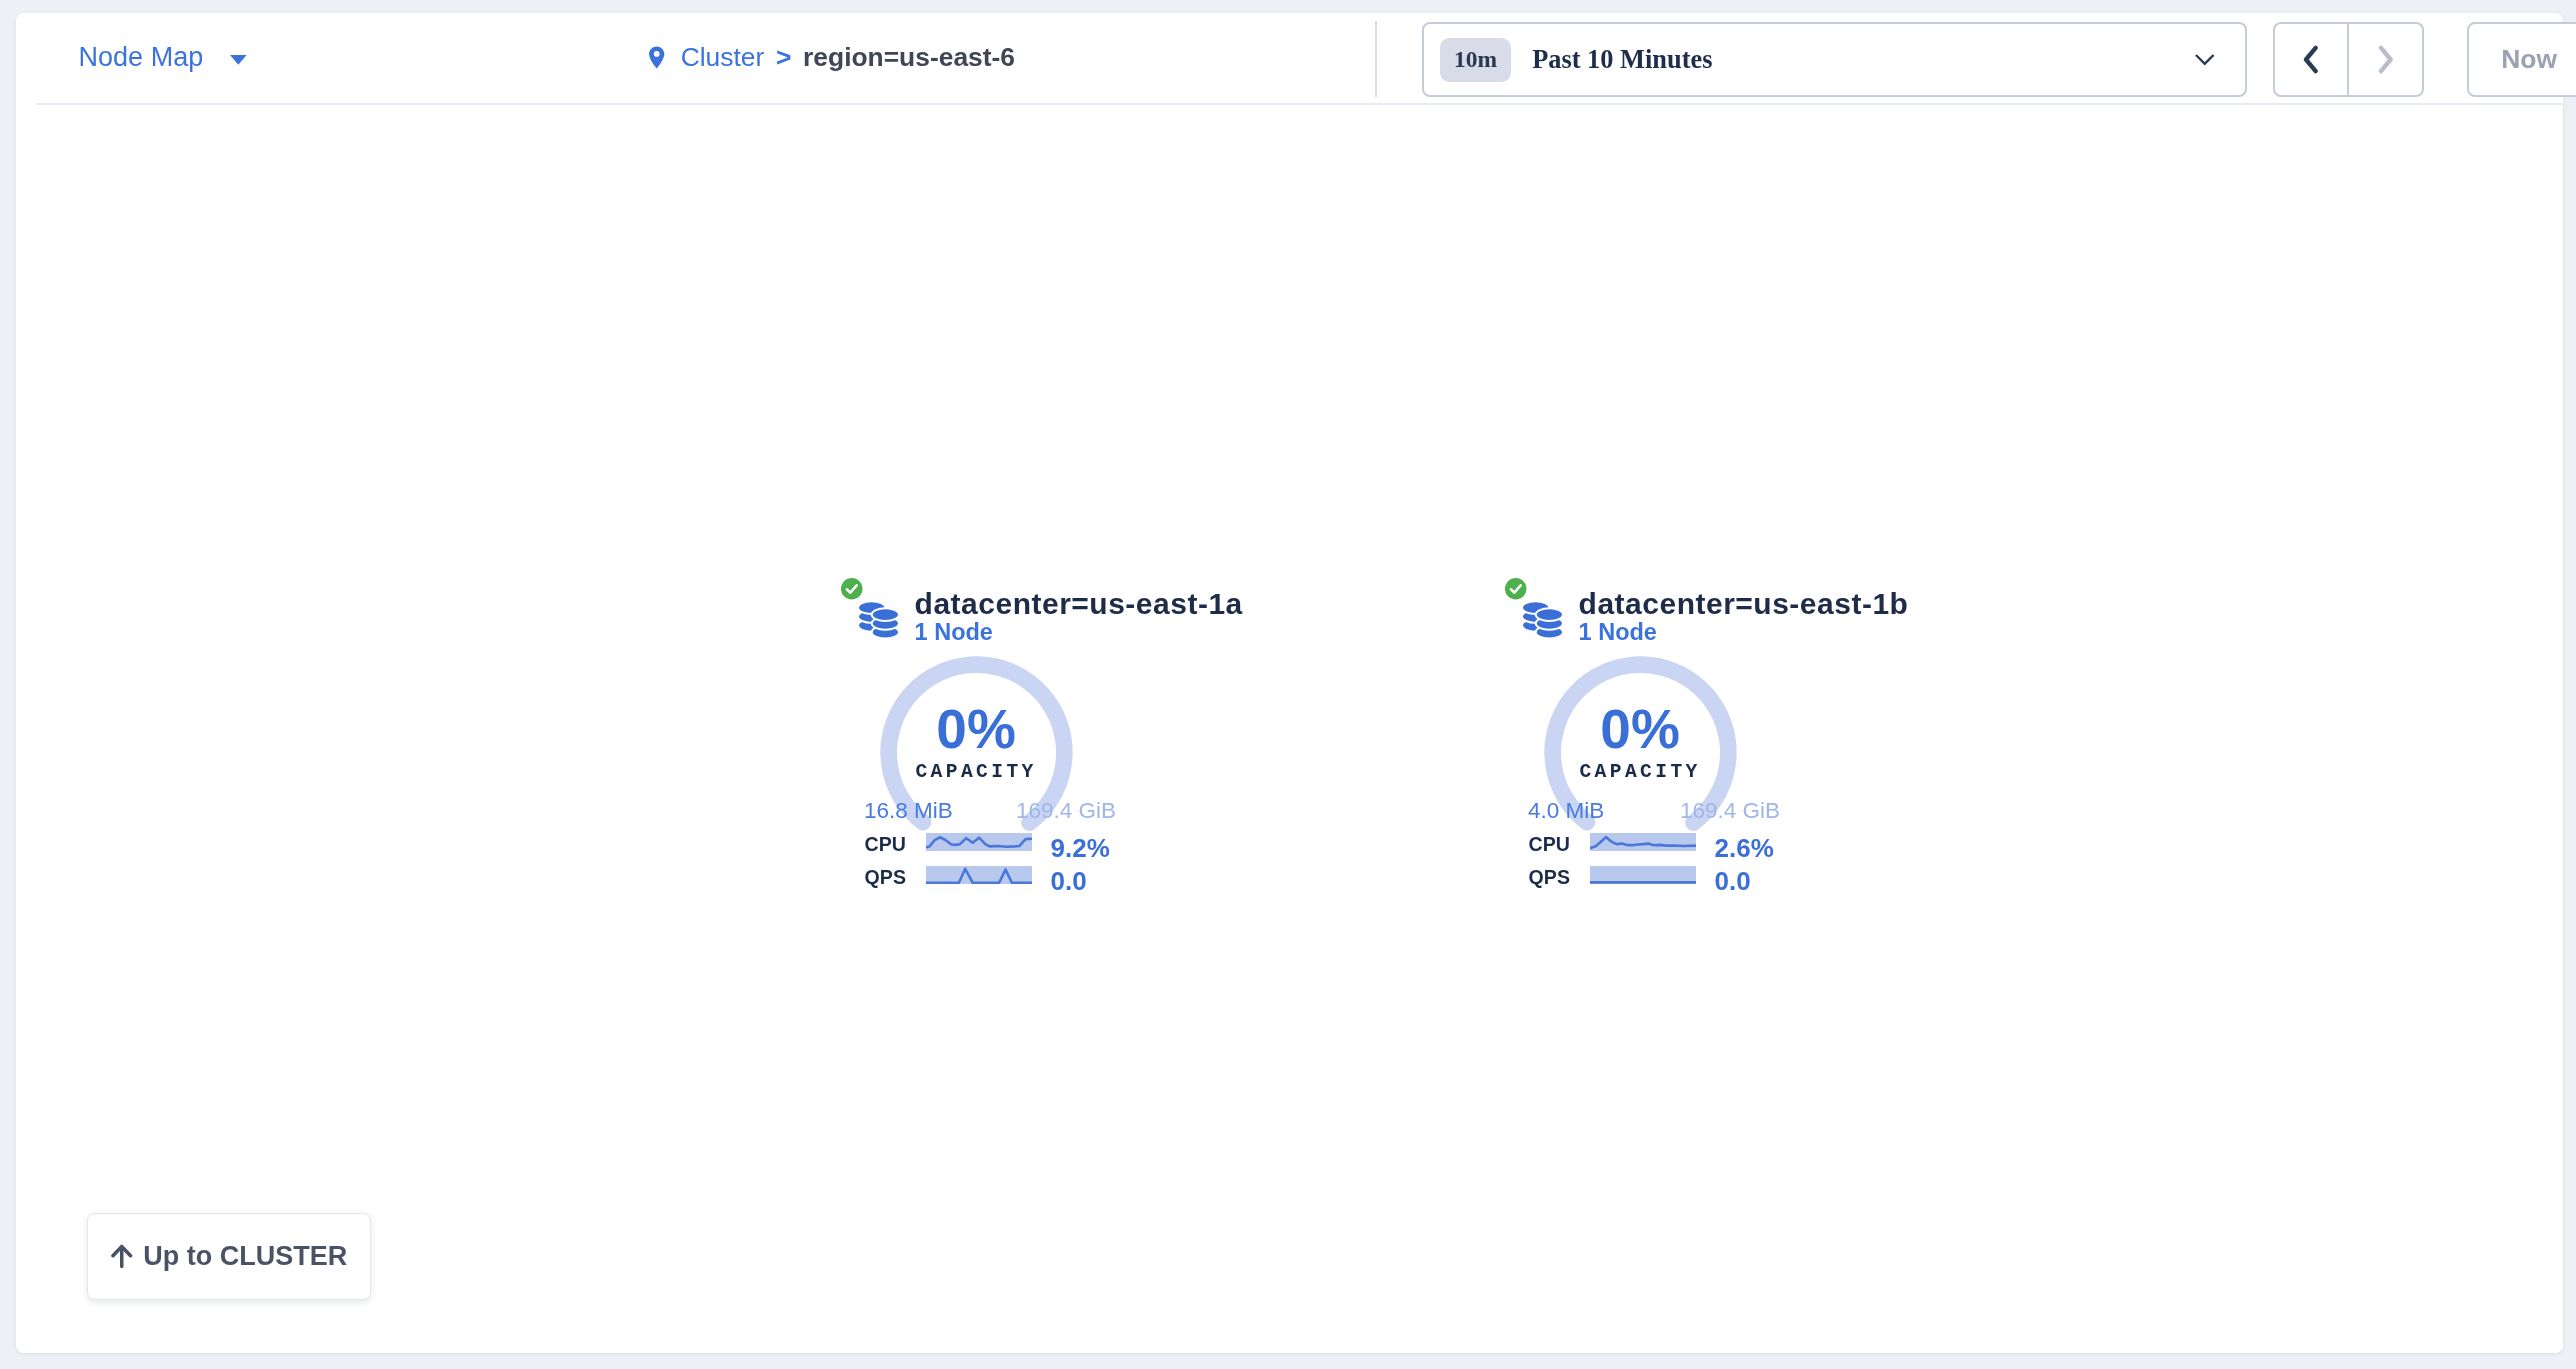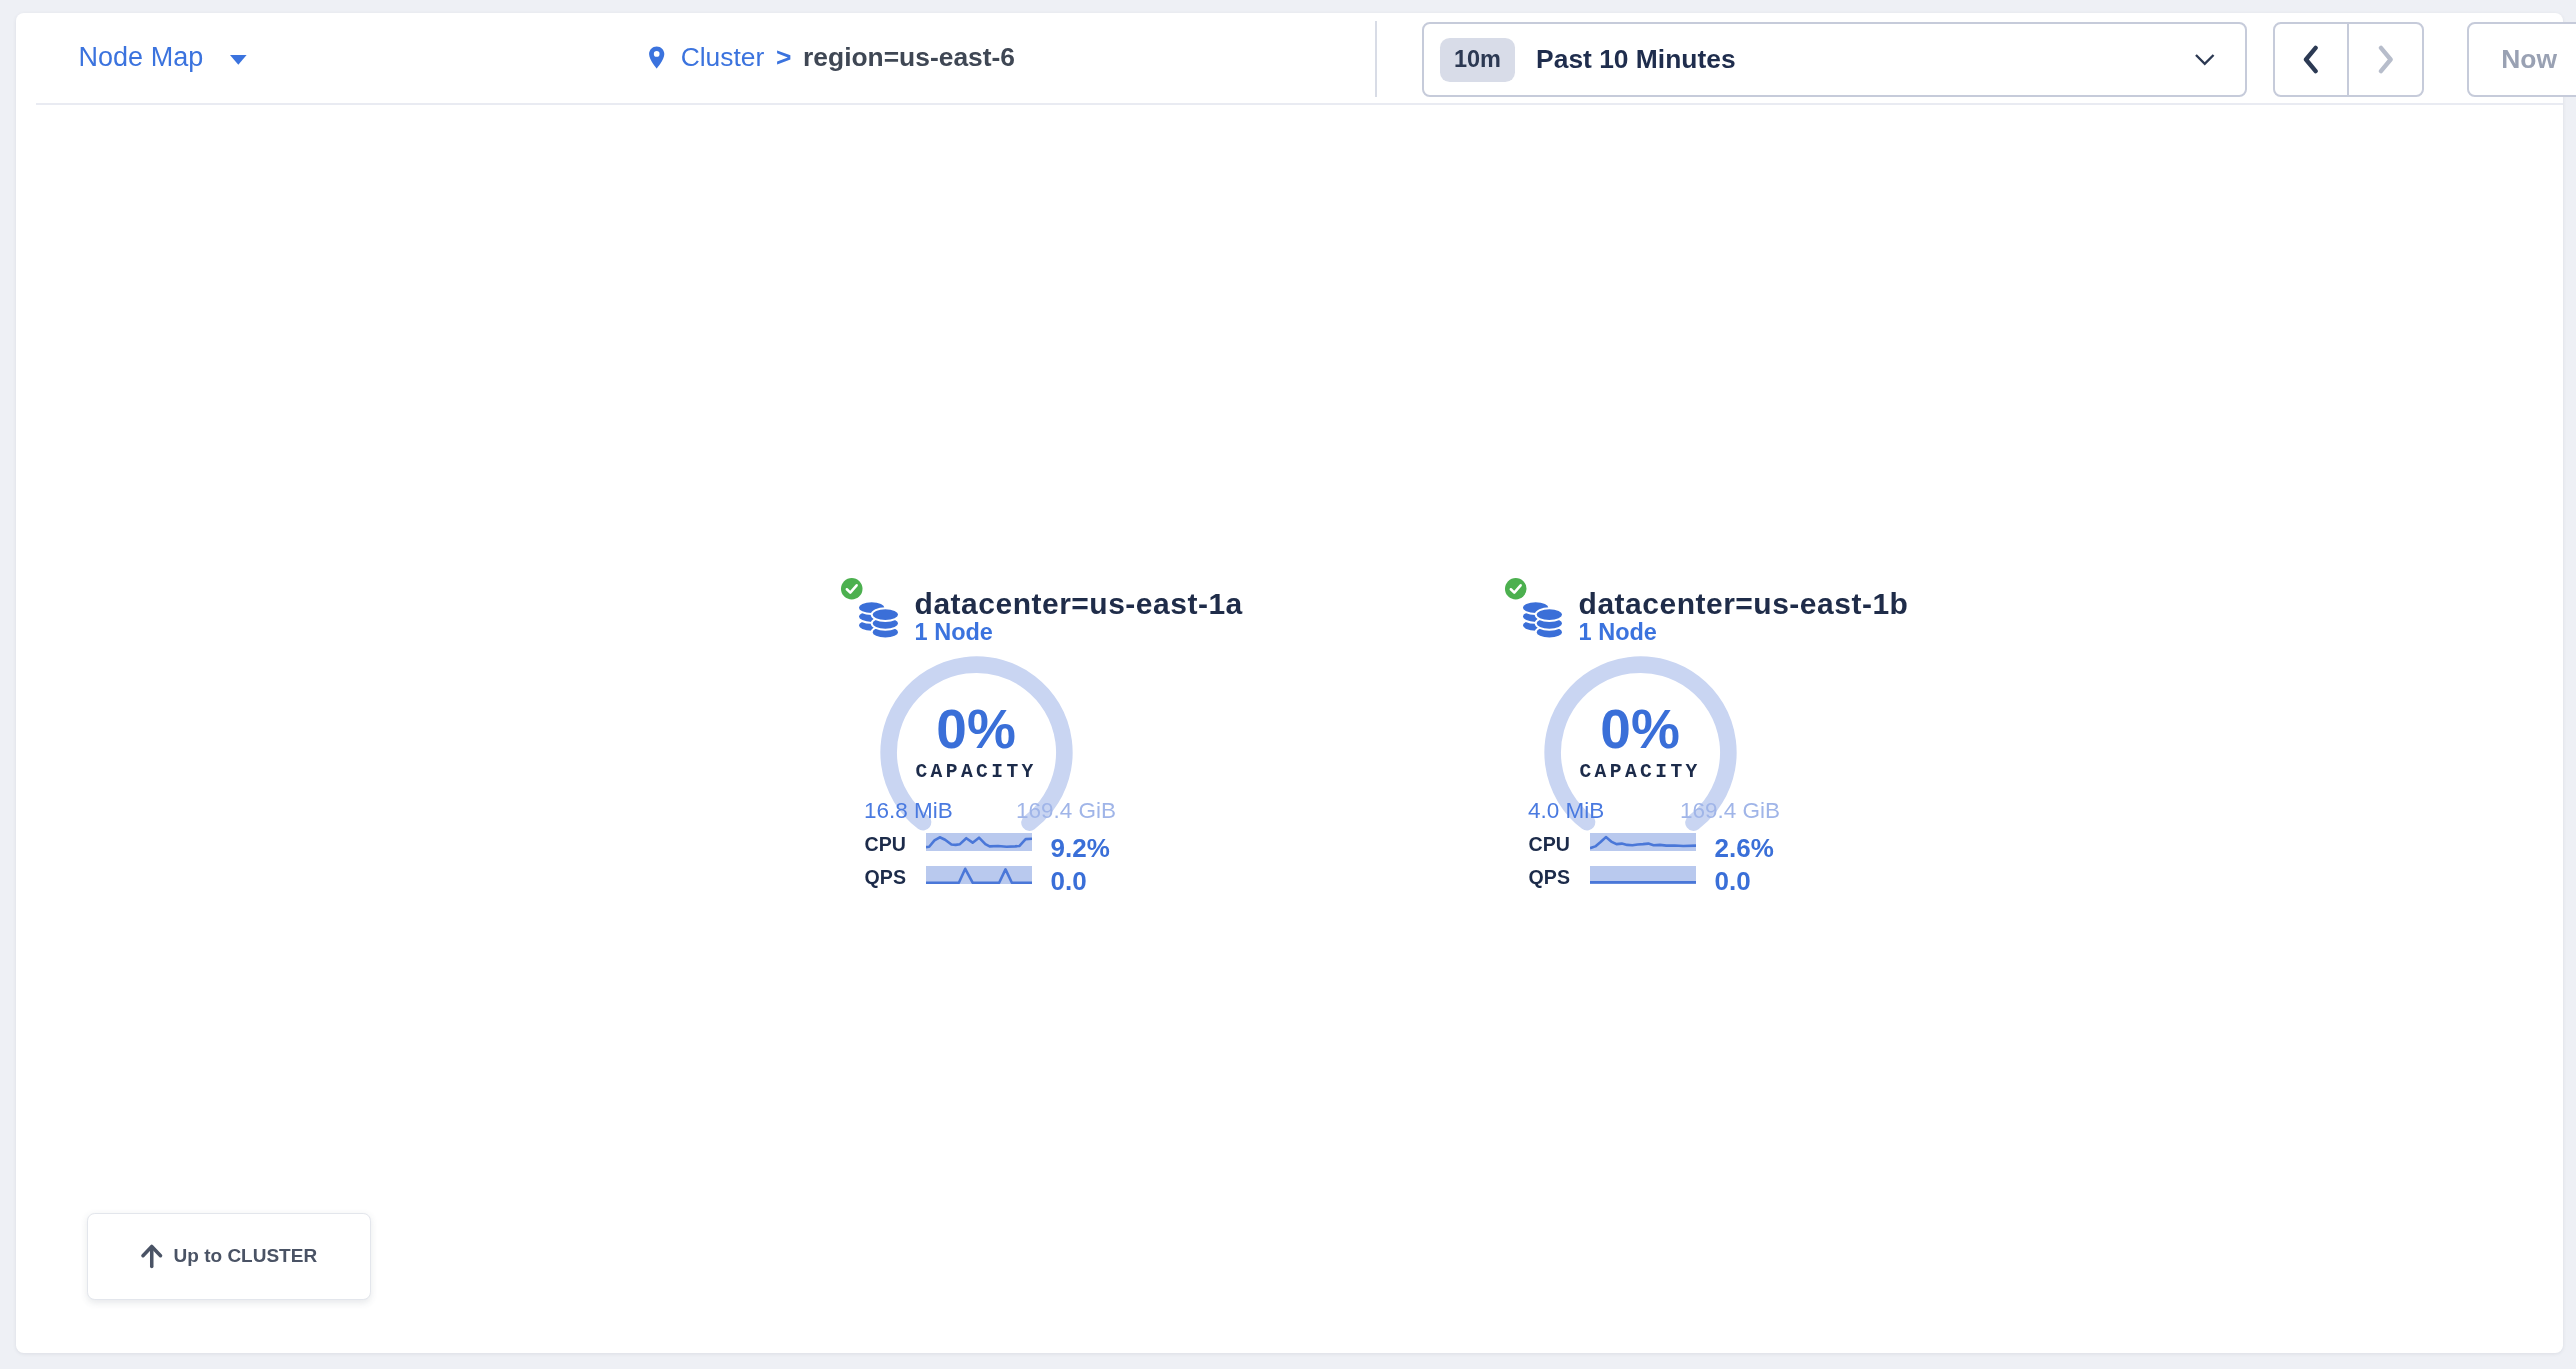--- a/index.html
+++ b/index.html
@@ -33,21 +33,21 @@
   .crumbs .pin { width:25.4px; height:31px; }
   .crumbs .root { font-size:26.4px; color:#3b73de; text-decoration:none; cursor:pointer; }
   .crumbs .sep { font-size:26.4px; color:#3b73de; font-weight:700; }
   .crumbs .cur { font-size:26.4px; color:#3f4754; font-weight:700; }
   .hdr-div {
     position:absolute; left:1339px; top:8.8px; width:2px; height:76px; background:#d8dce6;
   }
   .time-dd {
     position:absolute; left:1386px; top:9.8px; width:825px; height:75px;
     border:2px solid #c6cbda; border-radius:7.8px; background:#fff;
-    display:flex; align-items:center; cursor:pointer;
+    display:flex; align-items:center; cursor:pointer;font-family:Liberation Serif, serif;
   }
   .time-badge {
     margin-left:16.6px; background:#d8dce8; color:#2b3852;
     font-size:23.5px; font-weight:700; border-radius:9.8px;
     padding:9.8px 13.7px; line-height:1;
   }
   .time-lbl { margin-left:21.5px; font-size:26.4px; font-weight:600; color:#1f2d4d; }
   .time-chev { position:absolute; right:29px; width:21.5px; height:13.7px; }
   .pager {
     position:absolute; left:2237px; top:9.8px; width:151px; height:75px;
@@ -110,21 +110,21 @@
   .m-val {
     position:absolute; left:186px; top:0; font-size:26px; font-weight:700; color:#3a6fd8;
   }
   
   .up-btn {
     position:absolute; left:51px; top:1108px; width:284px; height:87px;
     background:#fff; border:1px solid #e3e6ec; border-radius:7.8px;
     box-shadow:0 2.9px 7.8px rgba(60,70,90,.12);
     display:flex; align-items:center; justify-content:center; gap:10px;
     font-family:"Liberation Sans", sans-serif;
-    font-size:19px; font-weight:600; color:#4a5365; cursor:pointer;
+    font-size:27px; font-weight:600; color:#4a5365; cursor:pointer;
   }
   .up-btn svg { width:23.5px; height:25.4px; }
 </style>
 </head>
 <body>
 
 <div class="panel">
 
   <div class="hdr">
 

